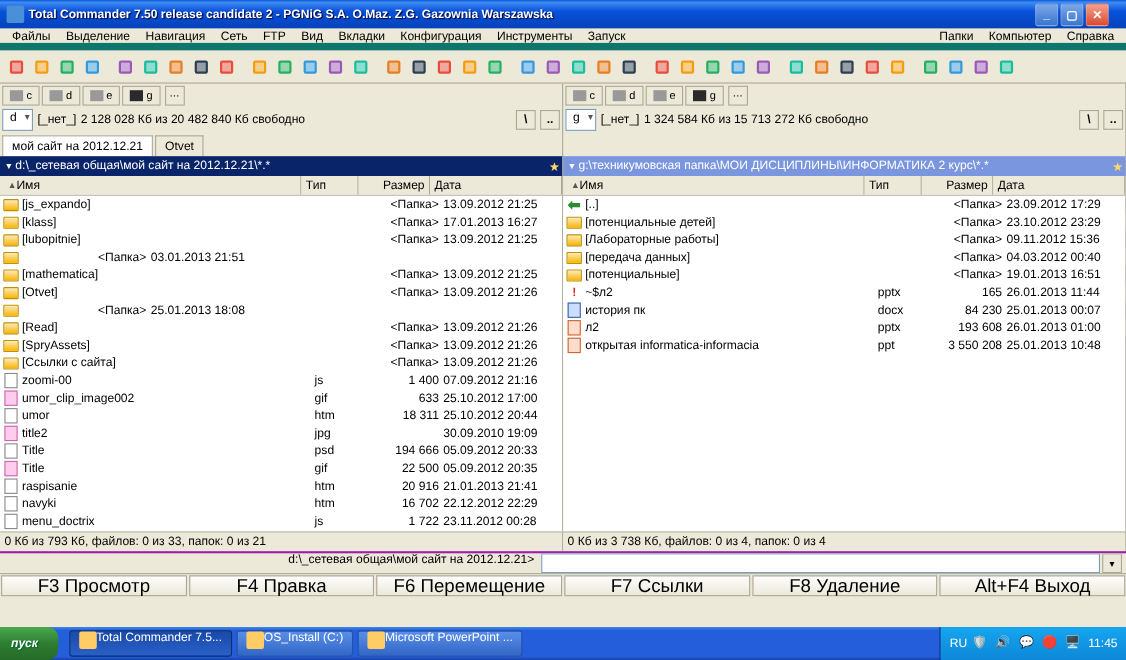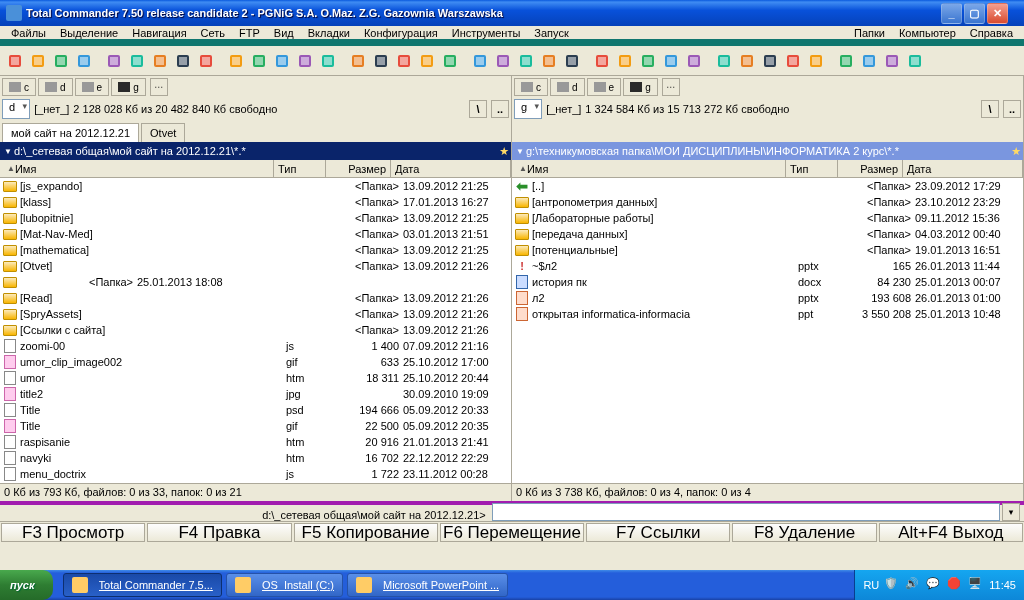--- a/index.html
+++ b/index.html
@@ -77,32 +77,32 @@
 .row .fdate { width:106px; }
 .folder-icon { width:14px; height:11px; background:linear-gradient(#fceabb,#f8b500); border:1px solid #c08f00; border-radius:1px; }
 .file-icon { width:12px; height:14px; background:#fff; border:1px solid #888; position:relative; }
 .up-icon { color:#2a8f2a; font-weight:bold; font-size:14px; }
 
 
 .statrow { height:18px; display:flex; }
 .statpane { flex:1; padding:2px 4px; border-top:1px solid #aca899; border-right:1px solid #aca899; background:#ece9d8; }
 
 
-.cmdline { height:20px; display:flex; align-items:flex-end; background:#ece9d8; border-top:4px solid #a21caf; padding:0 4px; }
+.cmdline { height:20px; display:flex; align-items:flex-start; background:#ece9d8; border-top:2px solid #a21caf; padding:0 4px; }
 .cmdlabel { padding-right:6px; text-align:right; flex:0 0 48%; }
 .cmdinput { flex:1; height:18px; background:#fff; border:1px solid #7f9db9; }
 
 
 .fnkeys { height:22px; display:flex; background:#ece9d8; border-top:1px solid #aca899; }
 .fnkey { flex:1; border:1px solid #aca899; margin:1px; background:linear-gradient(#fdfdfd,#ece9d8); display:flex; align-items:center; justify-content:center; font-size:17px; }
 
 
 .taskbar { position:absolute; bottom:0; left:0; right:0; height:30px; background:linear-gradient(to bottom,#3f8be8 0%,#245edb 10%,#245edb 90%,#1941a5 100%); display:flex; align-items:center; }
 .startbtn { height:30px; padding:0 18px 0 10px; background:linear-gradient(to bottom,#49a94d 0%,#2e7d32 50%,#256b29 100%); color:#fff; font-weight:bold; font-style:italic; font-size:15px; display:flex; align-items:center; border-radius:0 10px 10px 0; text-shadow:1px 1px 1px #063; }
-.taskitem { height:24px; margin:0 2px; padding:0 8px; background:linear-gradient(to bottom,#5a8fe8,#3166c7); border:1px solid #2552a8; color:#fff; display:flex; align-items:center; gap:11px; max-width:170px; border-radius:3px;text-decoration:underline; }
+.taskitem { height:24px; margin:0 2px; padding:0 8px; background:linear-gradient(to bottom,#5a8fe8,#3166c7); border:1px solid #2552a8; color:#fff; display:flex; gap:0; max-width:170px; border-radius:3px; }
 .taskitem.active { background:linear-gradient(to bottom,#1a4aa8,#2960c8); border:1px solid #0d2f70; }
 .taskitem .ti { width:16px; height:16px; background:#fc6; border-radius:2px; }
 .tray { margin-left:auto; height:30px; background:linear-gradient(to bottom,#15a6f0,#0d87d8); display:flex; align-items:center; padding:0 8px; gap:5px; color:#fff; border-left:1px solid #093e8e; }
 .tray .ti { width:16px; height:16px; }
 .clock { font-size:11px; color:#fff; }
 
 ::-webkit-scrollbar { width:17px; background:#ece9d8; }
 ::-webkit-scrollbar-thumb { background:#c8c8c8; border:1px solid #888; }
 ::-webkit-scrollbar-button { height:17px; background:#ece9d8; border:1px solid #888; }
 </style>
@@ -467,21 +467,20 @@
         </span>
         <span class="fname">[lubopitnie]</span>
         <span class="ftype"></span>
         <span class="fsize">&lt;Папка&gt;</span>
         <span class="fdate">13.09.2012 21:25</span>
       </div>
       <div class="row">
         <span class="ficon">
           <div class="folder-icon"></div>
         </span>
-        <span class="fname">[Mat-Nav-Med]</span>
         <span class="ftype"></span>
         <span class="fsize">&lt;Папка&gt;</span>
         <span class="fdate">03.01.2013 21:51</span>
       </div>
       <div class="row">
         <span class="ficon">
           <div class="folder-icon"></div>
         </span>
         <span class="fname">[mathematica]</span>
         <span class="ftype"></span>
@@ -621,21 +620,21 @@
         </span>
         <span class="fname">[..]</span>
         <span class="ftype"></span>
         <span class="fsize">&lt;Папка&gt;</span>
         <span class="fdate">23.09.2012 17:29</span>
       </div>
       <div class="row">
         <span class="ficon">
           <div class="folder-icon"></div>
         </span>
-        <span class="fname">[антропометрия данных]</span>
+        <span class="fname">[потенциальные детей]</span>
         <span class="ftype"></span>
         <span class="fsize">&lt;Папка&gt;</span>
         <span class="fdate">23.10.2012 23:29</span>
       </div>
       <div class="row">
         <span class="ficon">
           <div class="folder-icon"></div>
         </span>
         <span class="fname">[Лабораторные работы]</span>
         <span class="ftype"></span>
@@ -706,21 +705,20 @@
 
 <div class="cmdline">
   <div class="cmdlabel">d:\_сетевая общая\мой сайт на 2012.12.21&gt;</div>
   <div class="cmdinput"></div>
   <div class="smallsq">▾</div>
 </div>
 
 <div class="fnkeys" id="fnkeys">
     <div class="fnkey">F3 Просмотр</div>
     <div class="fnkey">F4 Правка</div>
-    <div class="fnkey">F5 Копирование</div>
     <div class="fnkey">F6 Перемещение</div>
     <div class="fnkey">F7 Ссылки</div>
     <div class="fnkey">F8 Удаление</div>
     <div class="fnkey">Alt+F4 Выход</div>
   </div>
 
 <div class="taskbar">
   <div class="startbtn">
       <span>пуск</span>
     </div>

